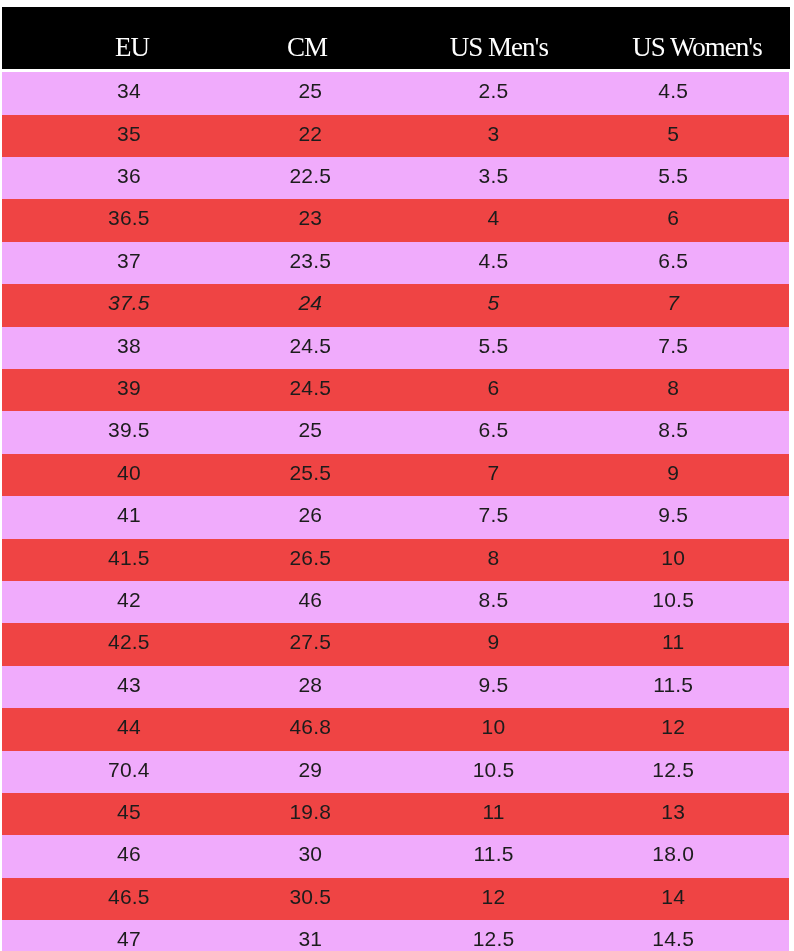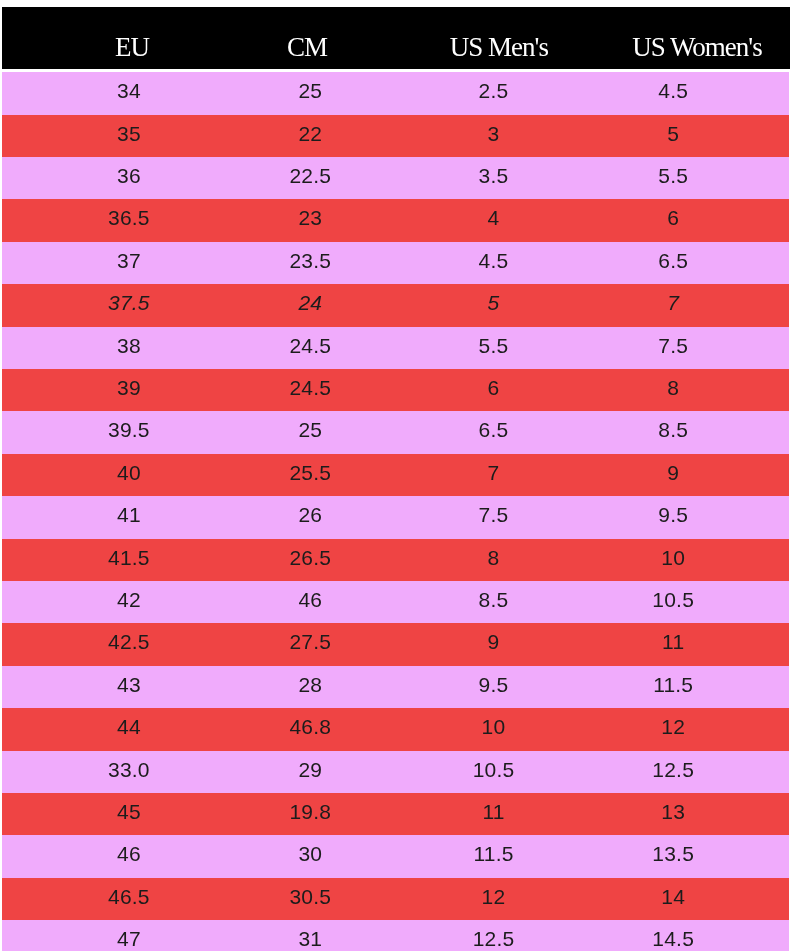--- a/index.html
+++ b/index.html
@@ -216,36 +216,36 @@
       <div class="cell c3">9.5</div>
       <div class="cell c4">11.5</div>
     </div>
     <div class="row reven">
       <div class="cell c1">44</div>
       <div class="cell c2">46.8</div>
       <div class="cell c3">10</div>
       <div class="cell c4">12</div>
     </div>
     <div class="row rodd">
-      <div class="cell c1">33.0</div>
+      <div class="cell c1">70.4</div>
       <div class="cell c2">29</div>
       <div class="cell c3">10.5</div>
       <div class="cell c4">12.5</div>
     </div>
     <div class="row reven">
       <div class="cell c1">45</div>
       <div class="cell c2">19.8</div>
       <div class="cell c3">11</div>
       <div class="cell c4">13</div>
     </div>
     <div class="row rodd">
       <div class="cell c1">46</div>
       <div class="cell c2">30</div>
       <div class="cell c3">11.5</div>
-      <div class="cell c4">13.5</div>
+      <div class="cell c4">18.0</div>
     </div>
     <div class="row reven">
       <div class="cell c1">46.5</div>
       <div class="cell c2">30.5</div>
       <div class="cell c3">12</div>
       <div class="cell c4">14</div>
     </div>
     <div class="row rodd">
       <div class="cell c1">47</div>
       <div class="cell c2">31</div>

